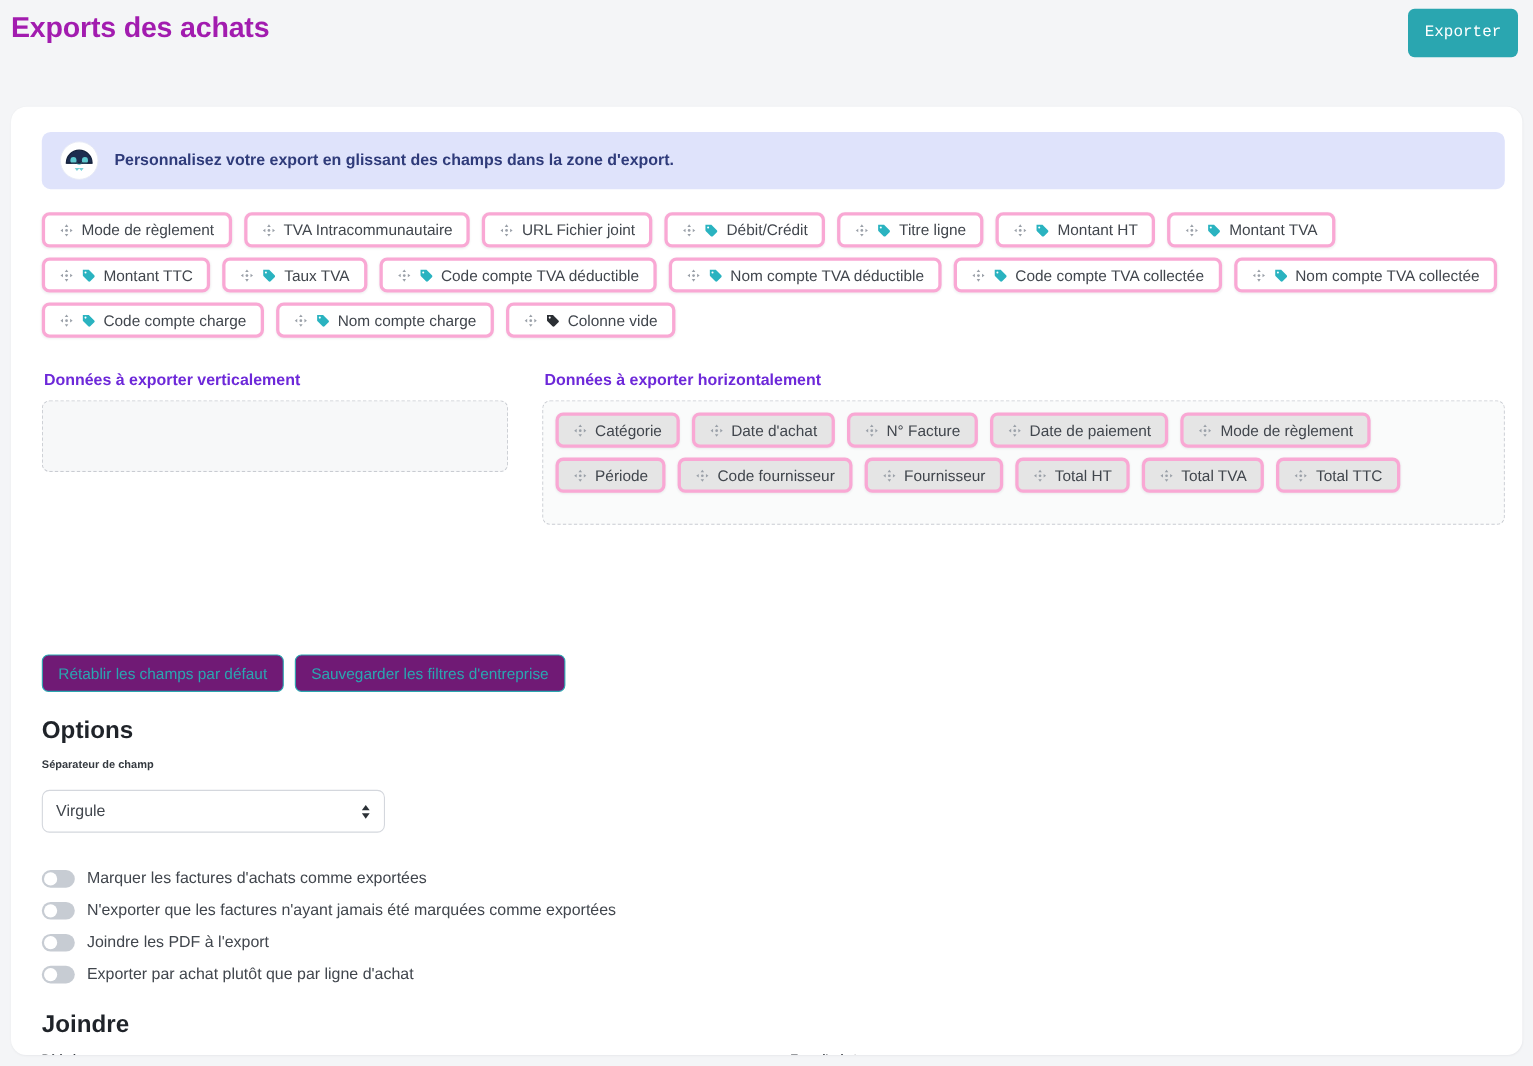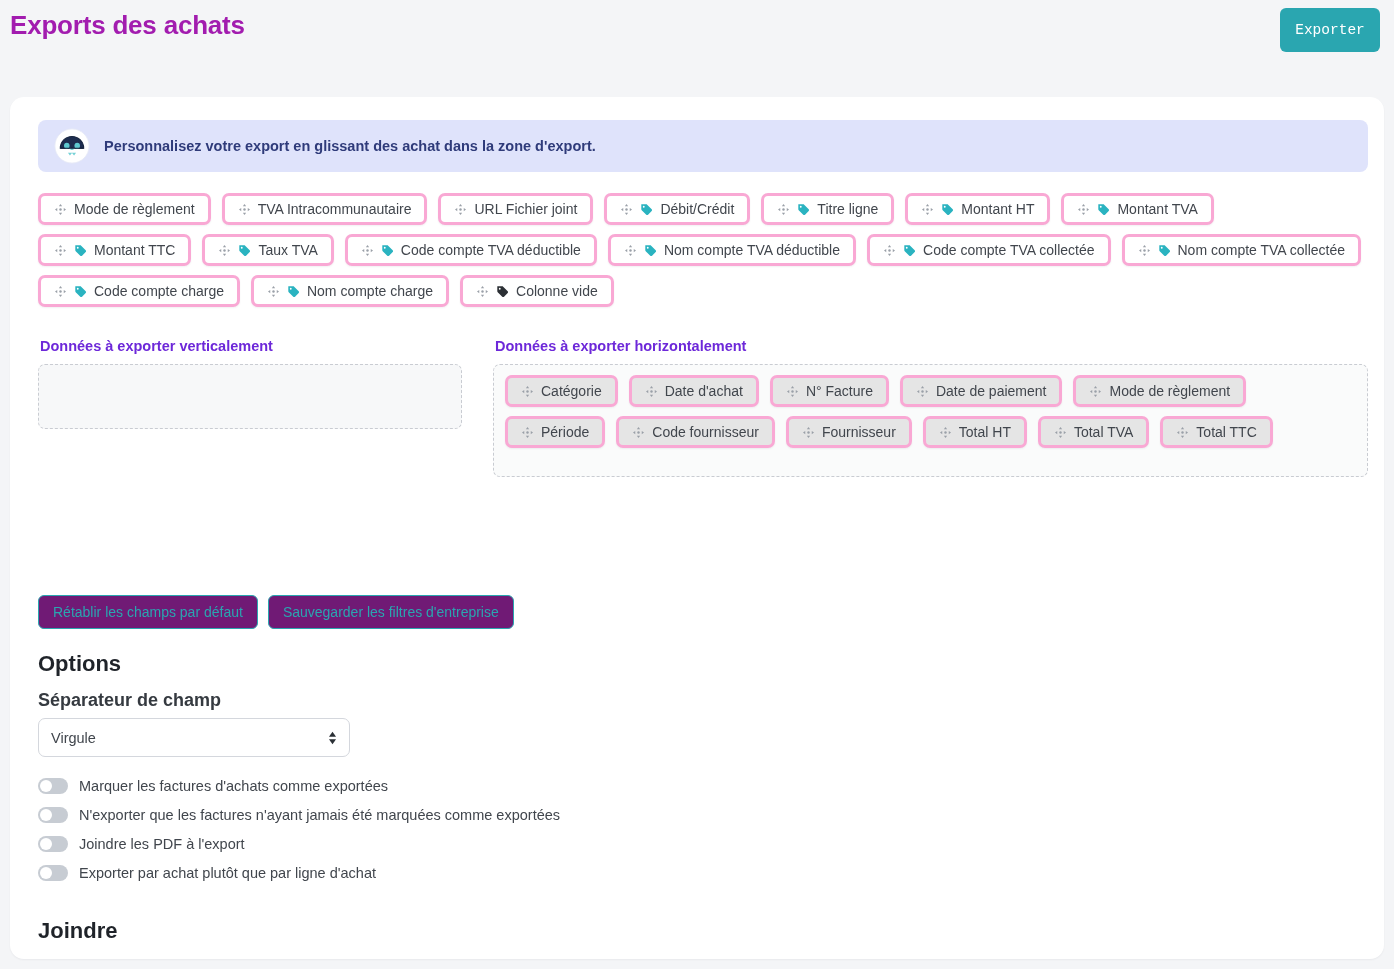--- a/index.html
+++ b/index.html
@@ -113,21 +113,21 @@
     display: inline-flex; align-items: center;
   }
 
   
   .section-title {
     font-size: 22px; font-weight: 700; color: #1f2329;
     margin: 0;
   }
   #options-title { position: absolute; left: 28px; top: 554px; }
   .field-label {
-    font-size: 18px; font-weight: 600; color: #353a40;
+    font-size: 10px; font-weight: 600; color: #353a40;
   }
   #sep-label { position: absolute; left: 28px; top: 593px; }
 
   .select-wrap {
     position: absolute; left: 28px; top: 621px;
     width: 312px; height: 39px;
   }
   .select-box {
     width: 100%; height: 100%;
     background: #ffffff;
@@ -139,21 +139,21 @@
   }
   .select-caret {
     position: absolute; right: 12px; top: 50%;
     transform: translateY(-50%);
     width: 11px; height: 16px;
   }
 
   
   .toggles { position: absolute; left: 28px; top: 681px; width: 900px; }
   .toggle-row {
-    display: flex; align-items: flex-start; gap: 11px;
+    display: flex; align-items: flex-end; gap: 11px;
     height: 29px;
   }
   .switch {
     width: 30px; height: 16px; flex: 0 0 30px;
     background: #c7ccd3; border-radius: 999px;
     position: relative; cursor: pointer;
   }
   .switch::after {
     content: ""; position: absolute;
     left: 2px; top: 2px; width: 12px; height: 12px;
@@ -183,21 +183,21 @@
         <circle cx="20" cy="20" r="19" fill="#ffffff"></circle>
         <path d="M7 22.5a13 13 0 0 1 26 0z" fill="#1d2d4f"></path>
         <path d="M7 22.5a13 13 0 0 1 26 0z" fill="none" stroke="#16233d" stroke-width="1.2"></path>
         <ellipse cx="14.2" cy="19.8" rx="3.1" ry="3.4" fill="#5ec9cf"></ellipse>
         <ellipse cx="25.8" cy="19.8" rx="3.1" ry="3.4" fill="#5ec9cf"></ellipse>
         <path d="M17.4 22.6q2.6 2 5.2 0" stroke="#5ec9cf" stroke-width="1.4" fill="none" stroke-linecap="round"></path>
         <line x1="7" y1="22.5" x2="33" y2="22.5" stroke="#16233d" stroke-width="1.3"></line>
         <path d="M15.5 27.5l2.2 3 2.3-2.6 2.3 2.6 2.2-3z" fill="#5ec9cf" opacity=".85"></path>
         <circle cx="20" cy="20" r="19" fill="none" stroke="#e7eaf6" stroke-width="1"></circle>
       </svg>
-      <span class="info-text">Personnalisez votre export en glissant des achat dans la zone d'export.</span>
+      <span class="info-text">Personnalisez votre export en glissant des champs dans la zone d'export.</span>
     </div>
 
     <div class="chip-pool" id="chip-pool">
         <div class="chip">
           <svg class="move-ico" viewBox="0 0 16 16">
             <path d="M8 1.2 L10 4 H6 Z" fill="#9aa0a8"></path>
             <path d="M8 14.8 L10 12 H6 Z" fill="#9aa0a8"></path>
             <path d="M1.2 8 L4 6 V10 Z" fill="#9aa0a8"></path>
             <path d="M14.8 8 L12 6 V10 Z" fill="#9aa0a8"></path>
             <circle cx="8" cy="8" r="1.5" fill="#9aa0a8"></circle>

